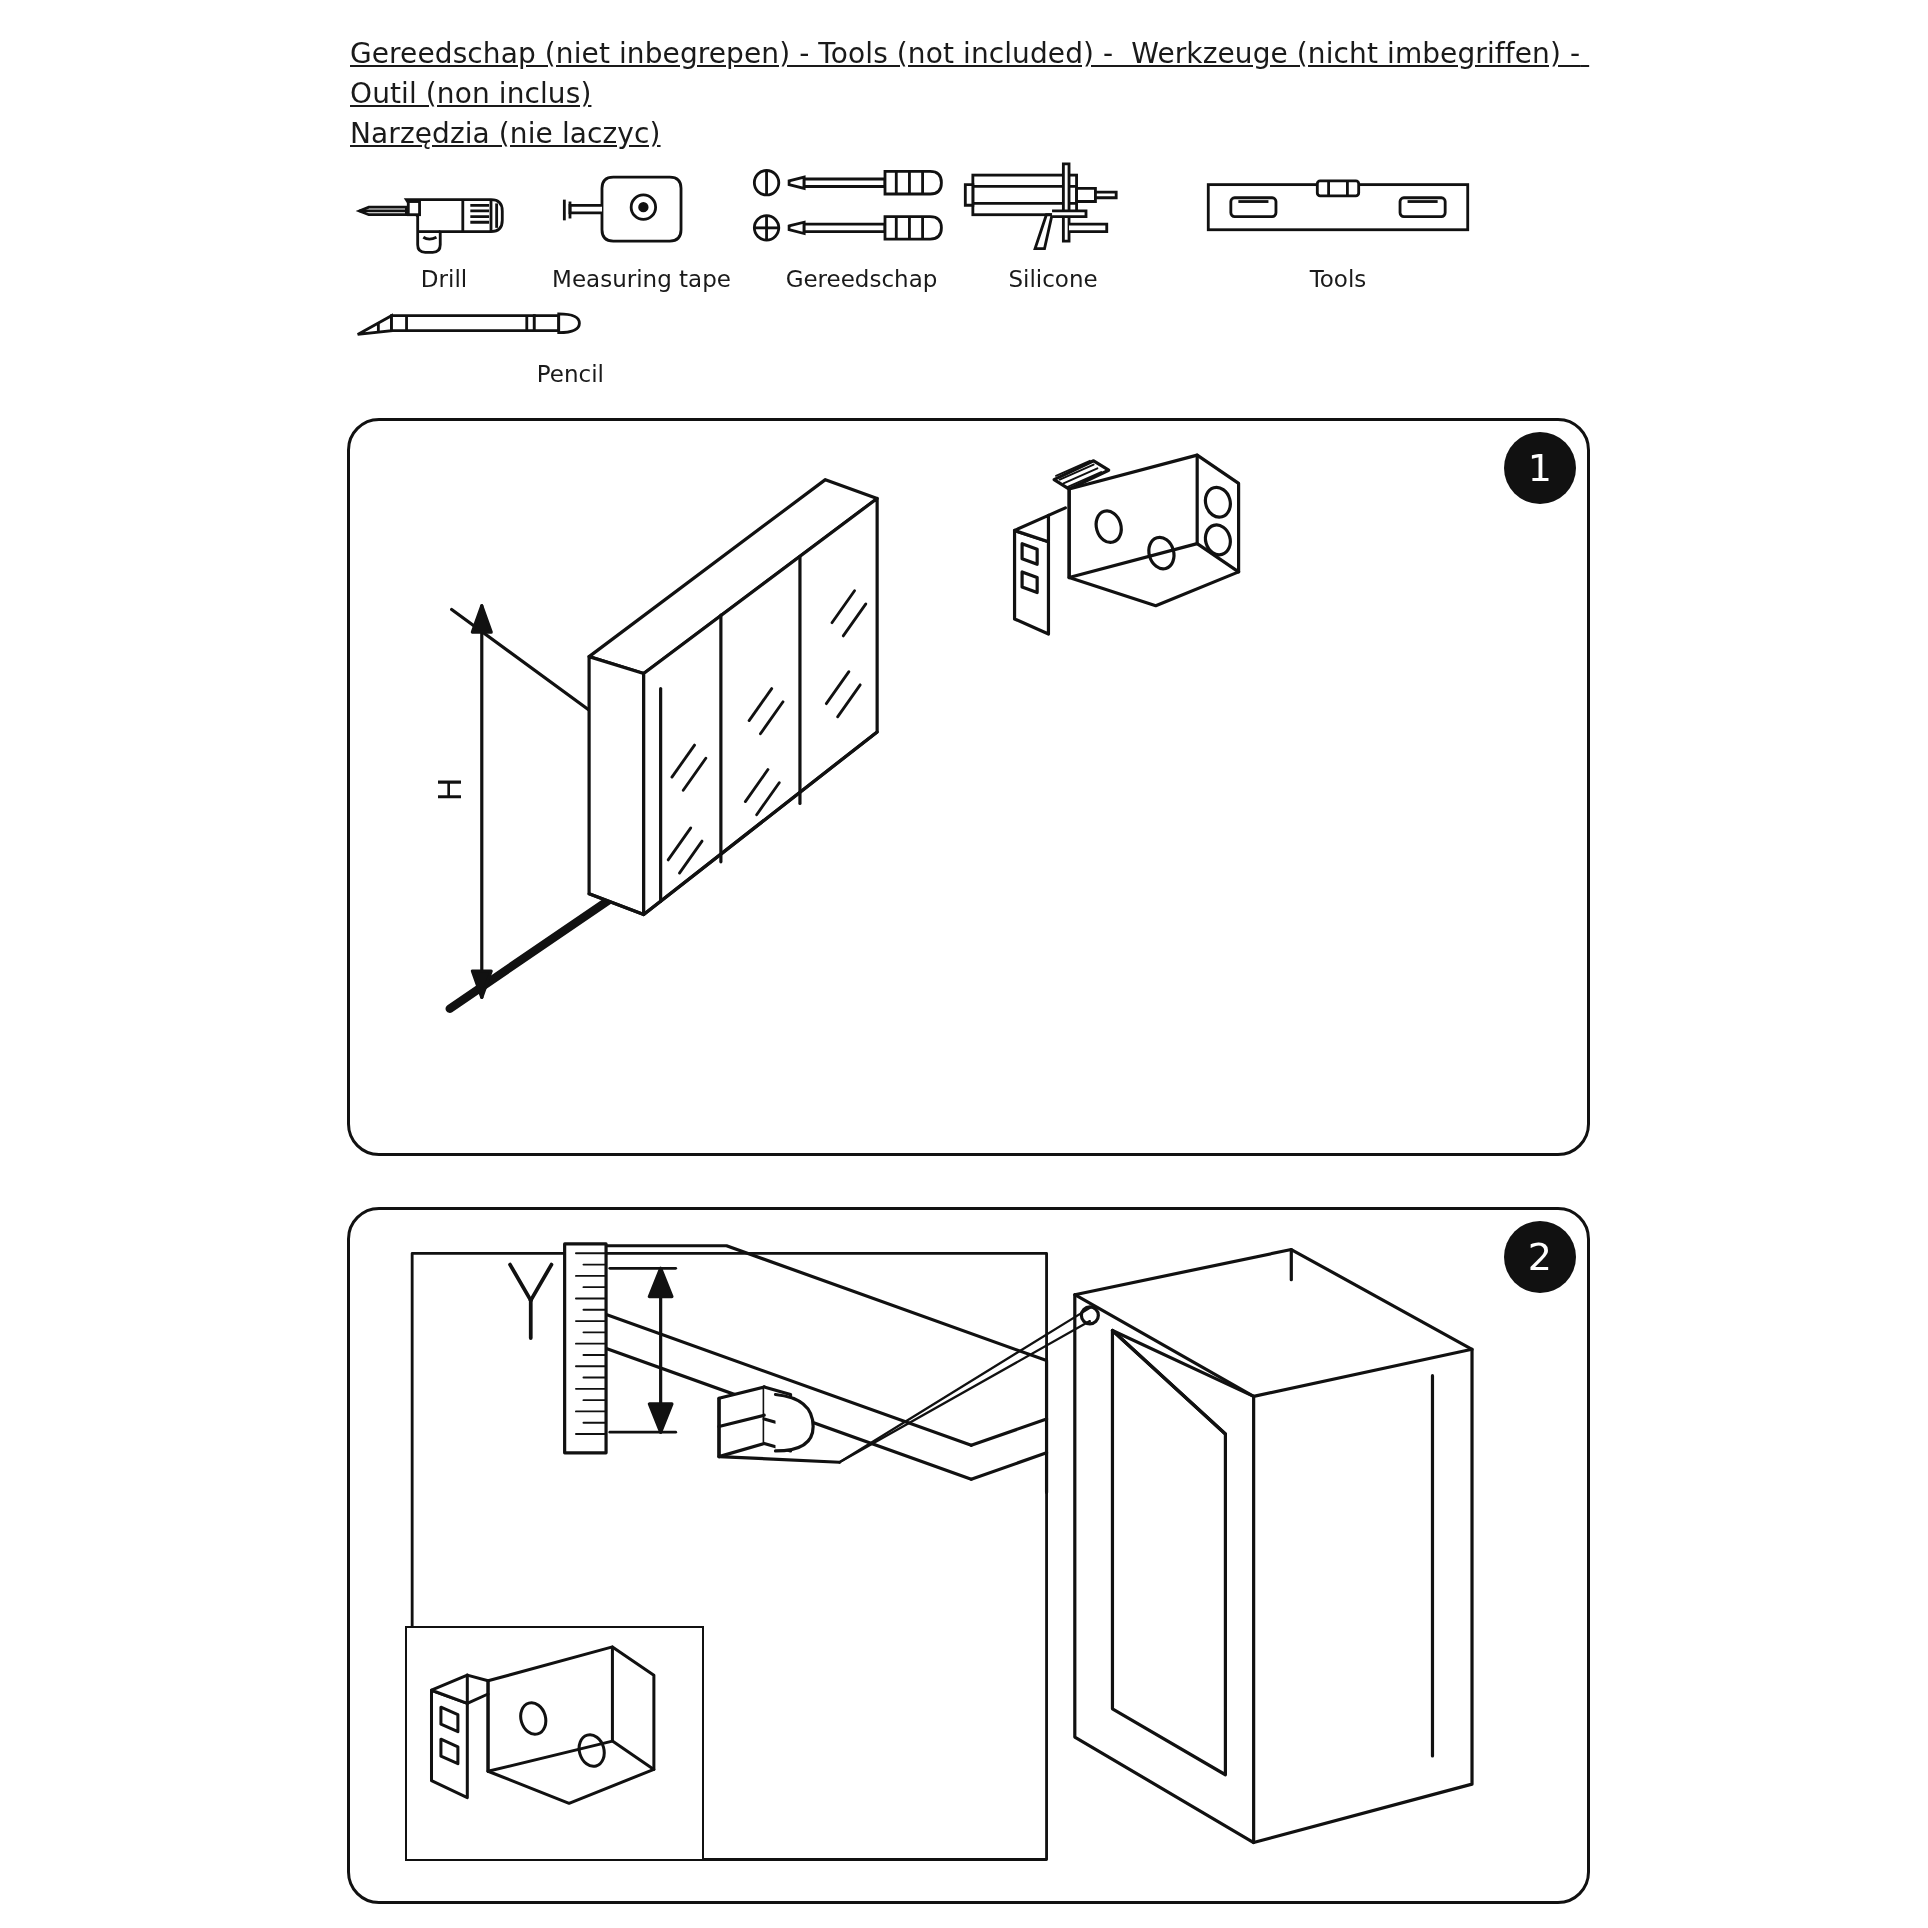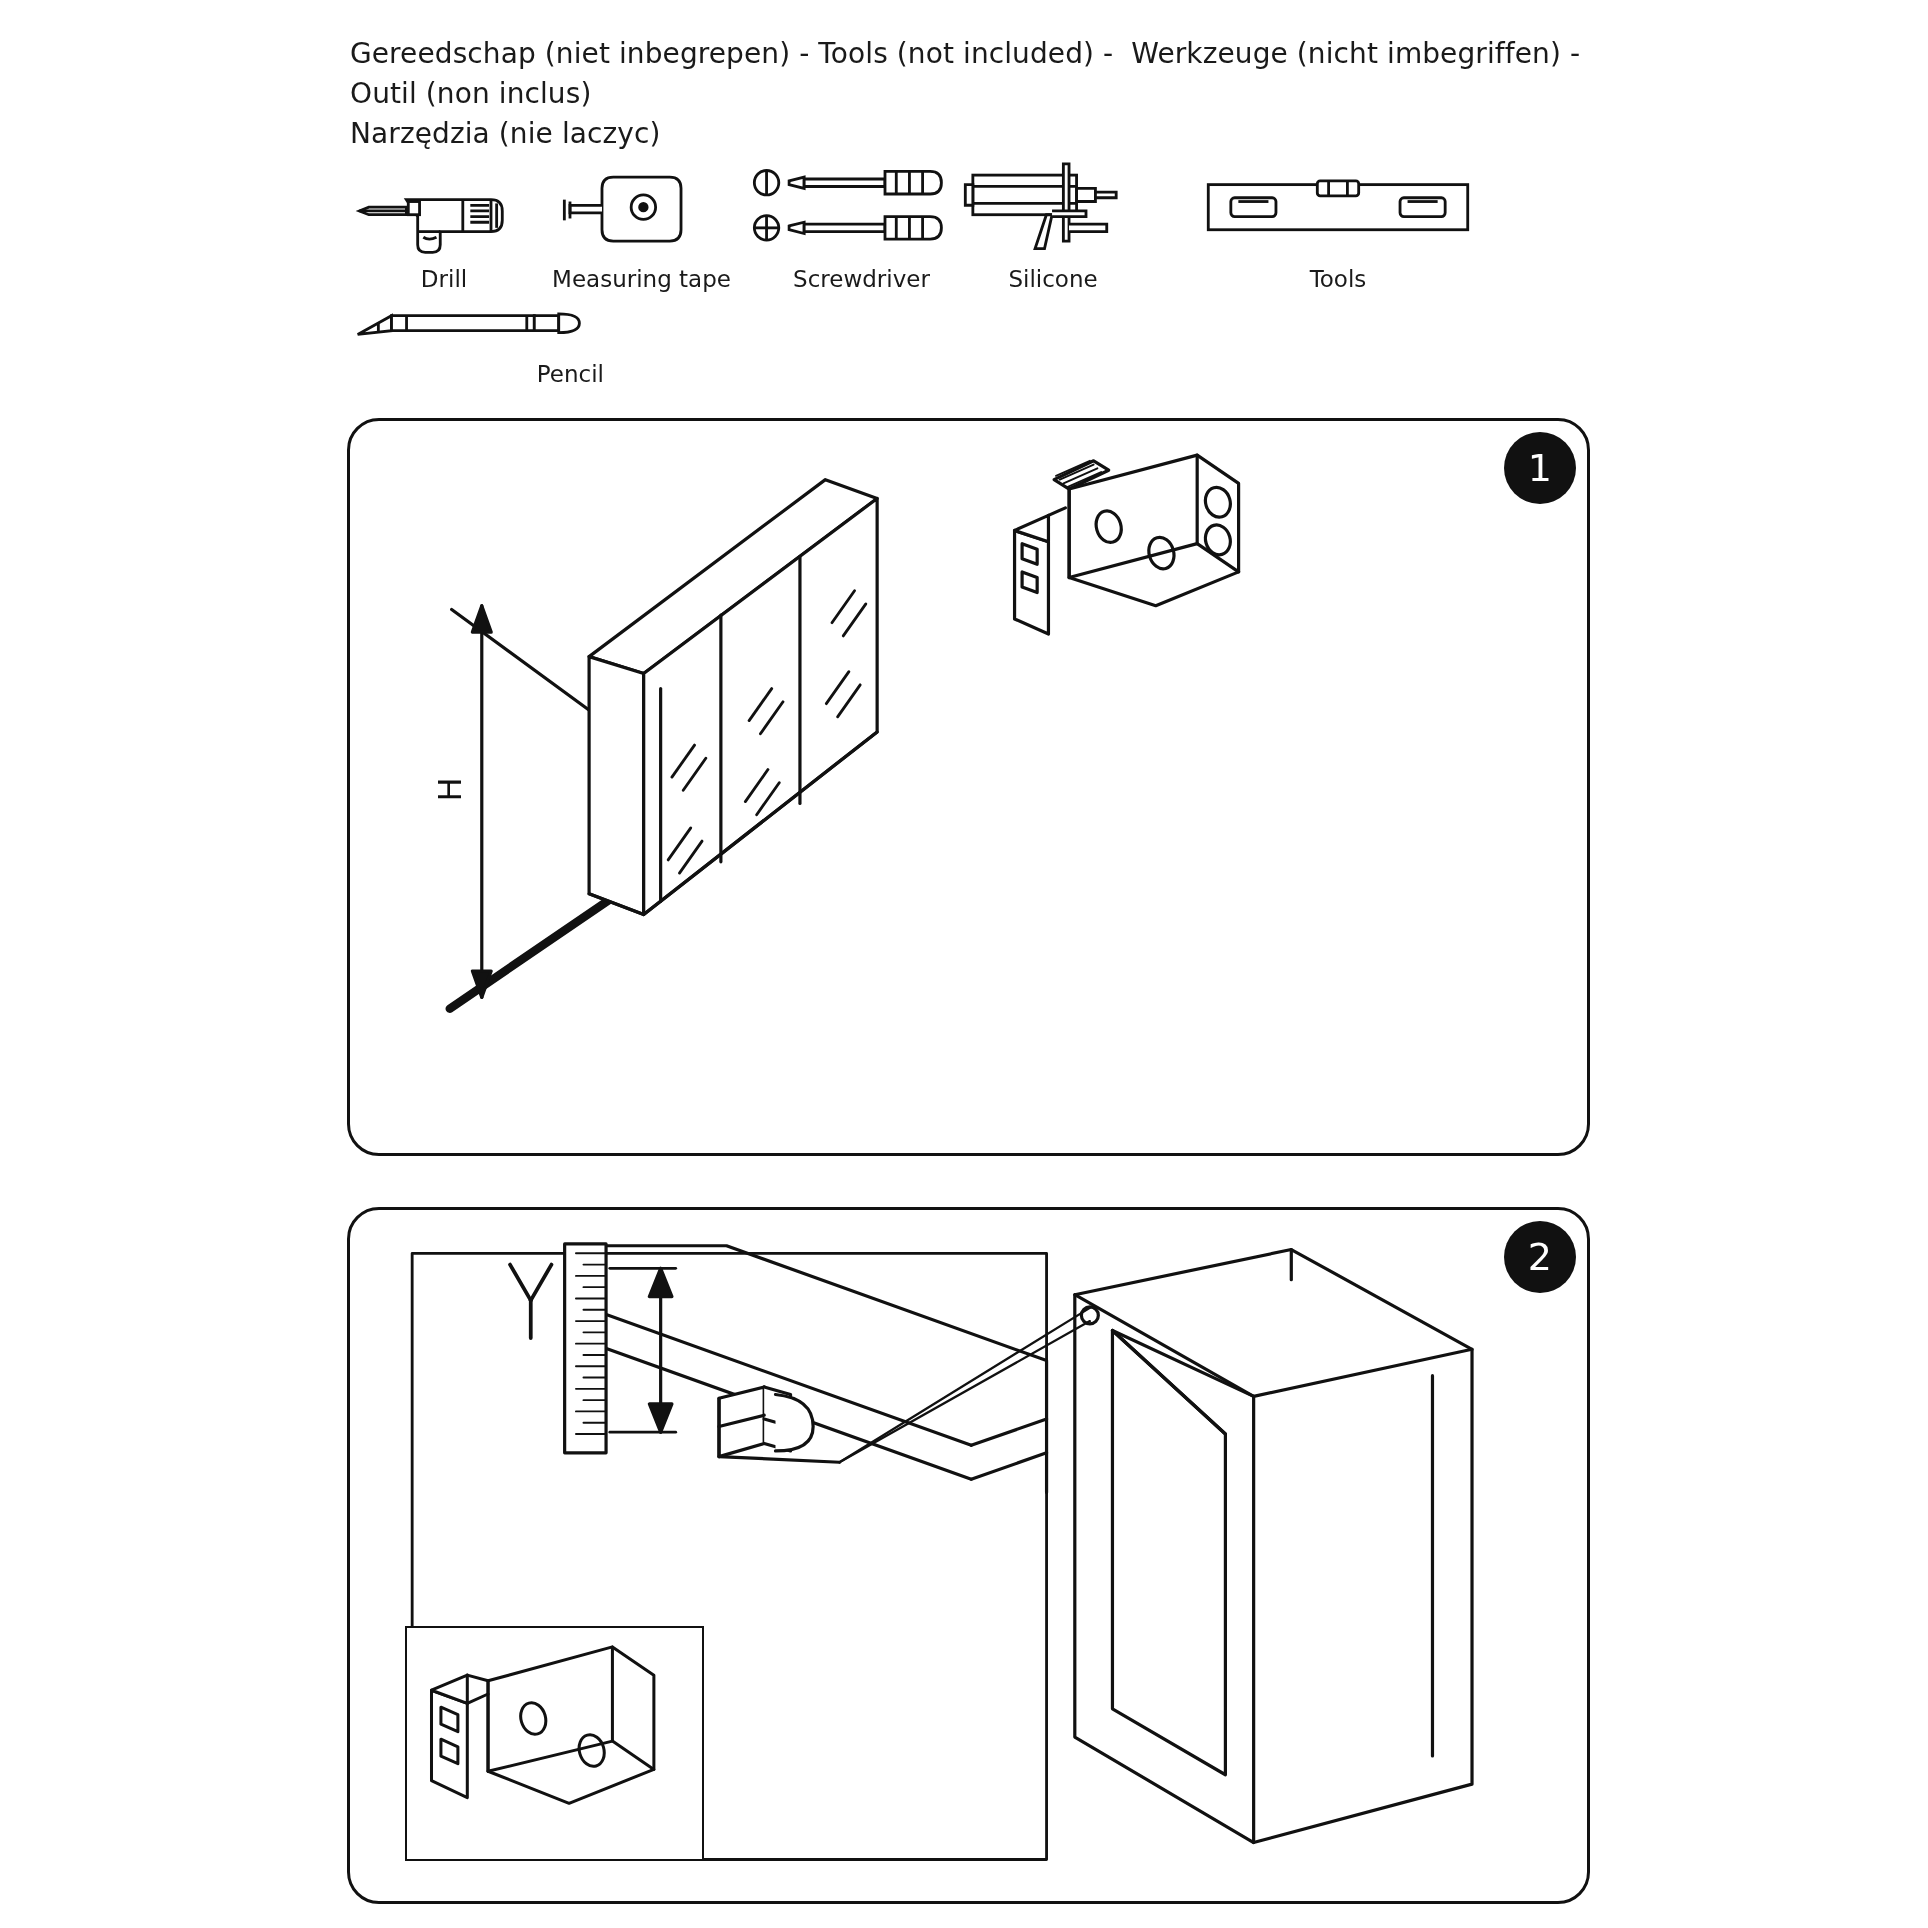--- a/index.html
+++ b/index.html
@@ -25,21 +25,21 @@
   
   .heading {
     position: absolute;
     left: 350px;
     top: 34px;
     width: 1262px;
     font-size: 28px;
     line-height: 40px;
     letter-spacing: 0.1px;
   }
-  .heading div { white-space: pre-wrap; }
+  .heading div { white-space: pre-wrap; text-decoration: underline; }
 
   
   .tools {
     position: absolute;
     left: 350px;
     top: 158px;
     width: 1281px;
   }
   .tool {
     position: absolute;
@@ -144,21 +144,21 @@
           <path d="M64 22 L150 22 L150 30 L64 30 Z" fill="#fff"></path>
           <path d="M150 14 L198 14 Q210 14 210 26 Q210 38 198 38 L150 38 Z" fill="#fff"></path>
           <path d="M162 14 L162 38 M176 14 L176 38 M190 14 L190 38"></path>
 
           <path d="M48 72 L64 68 L64 80 L48 76 Z" fill="#fff"></path>
           <path d="M64 70 L150 70 L150 78 L64 78 Z" fill="#fff"></path>
           <path d="M150 62 L198 62 Q210 62 210 74 Q210 86 198 86 L150 86 Z" fill="#fff"></path>
           <path d="M162 62 L162 86 M176 62 L176 86 M190 62 L190 86"></path>
         </g>
       </svg>
-      <span class="caption">Screwdriver</span>
+      <span class="caption">Gereedschap</span>
     </div>
 
     <div class="tool" style="left:604px; top:0px; width:198px;">
       <svg class="art" width="198" height="104" viewBox="0 0 210 110">
         <g fill="none" stroke="#111" stroke-width="3">
           <rect x="20" y="18" width="110" height="42" fill="#fff"></rect>
           <line x1="20" y1="30" x2="130" y2="30"></line>
           <line x1="20" y1="48" x2="130" y2="48"></line>
           <path d="M12 28 L20 28 L20 50 L12 50 Z" fill="#fff"></path>
           <path d="M130 32 L150 32 L150 46 L130 46 Z" fill="#fff"></path>

